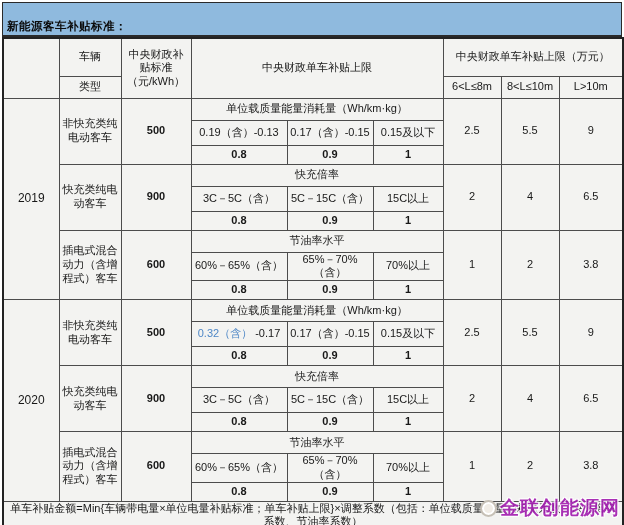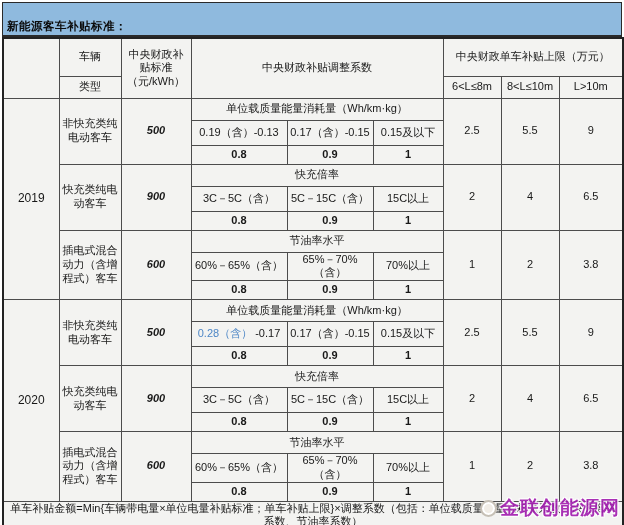--- a/index.html
+++ b/index.html
@@ -19,21 +19,21 @@
     border:1px solid #4c4c4c;text-align:center;vertical-align:middle;
     padding:0 2px;box-sizing:border-box;line-height:1.25;
   }
   table.grid{border:2px solid #222;}
   tr.hA td{height:38px;}
   tr.hB td{height:22px;}
   tr.metric td{height:22px;}
   tr.range td{height:25px;}
   tr.coef td{height:19px;font-weight:bold;}
   td.year{font-size:12px;}
-  td.std{font-weight:bold;font-style:italic;}
+  td.std{font-weight:bold;}
   td.footer{
     text-align:left;padding:2px 3px 4px 3px;font-size:11px;line-height:1.5;
   }
   .hl{color:#4e87c6;}
   .watermark{
     position:absolute;right:2px;bottom:10px;display:flex;align-items:center;gap:3px;
     pointer-events:none;
   }
   .wm-logo{
     width:17px;height:17px;border-radius:50%;
@@ -64,21 +64,21 @@
       <col style="width:58px">
         <col style="width:58px">
         <col style="width:64px">
     </colgroup>
 
     <tbody>
         <tr class="hA">
       <td rowspan="2"></td>
       <td>车辆</td>
       <td rowspan="2">中央财政补贴标准（元/kWh）</td>
-      <td colspan="3" rowspan="2">中央财政补贴调整系数</td>
+      <td colspan="3" rowspan="2">中央财政单车补贴上限</td>
       <td colspan="3">中央财政单车补贴上限（万元）</td>
     </tr>
     <tr class="hB">
       <td>类型</td>
       <td>6&lt;L≤8m</td>
       <td>8&lt;L≤10m</td>
       <td>L&gt;10m</td>
     </tr>
 
     <tr class="metric">
@@ -142,21 +142,21 @@
     <tr class="metric">
       <td class="year" rowspan="9">2020</td>
       <td rowspan="3">非快充类纯电动客车</td>
       <td class="std" rowspan="3">500</td>
       <td colspan="3">单位载质量能量消耗量（Wh/km·kg）</td>
       <td rowspan="3">2.5</td>
       <td rowspan="3">5.5</td>
       <td rowspan="3">9</td>
     </tr>
     <tr class="range">
-      <td><span class="hl">0.28（含）</span> <span>-0.17</span></td>
+      <td><span class="hl">0.32（含）</span> <span>-0.17</span></td>
       <td><span class="hl"></span> <span>0.17（含）-0.15</span></td>
       <td><span class="hl"></span> <span>0.15及以下</span></td>
     </tr>
     <tr class="coef">
       <td>0.8</td>
       <td>0.9</td>
       <td>1</td>
     </tr>
 
     <tr class="metric">

